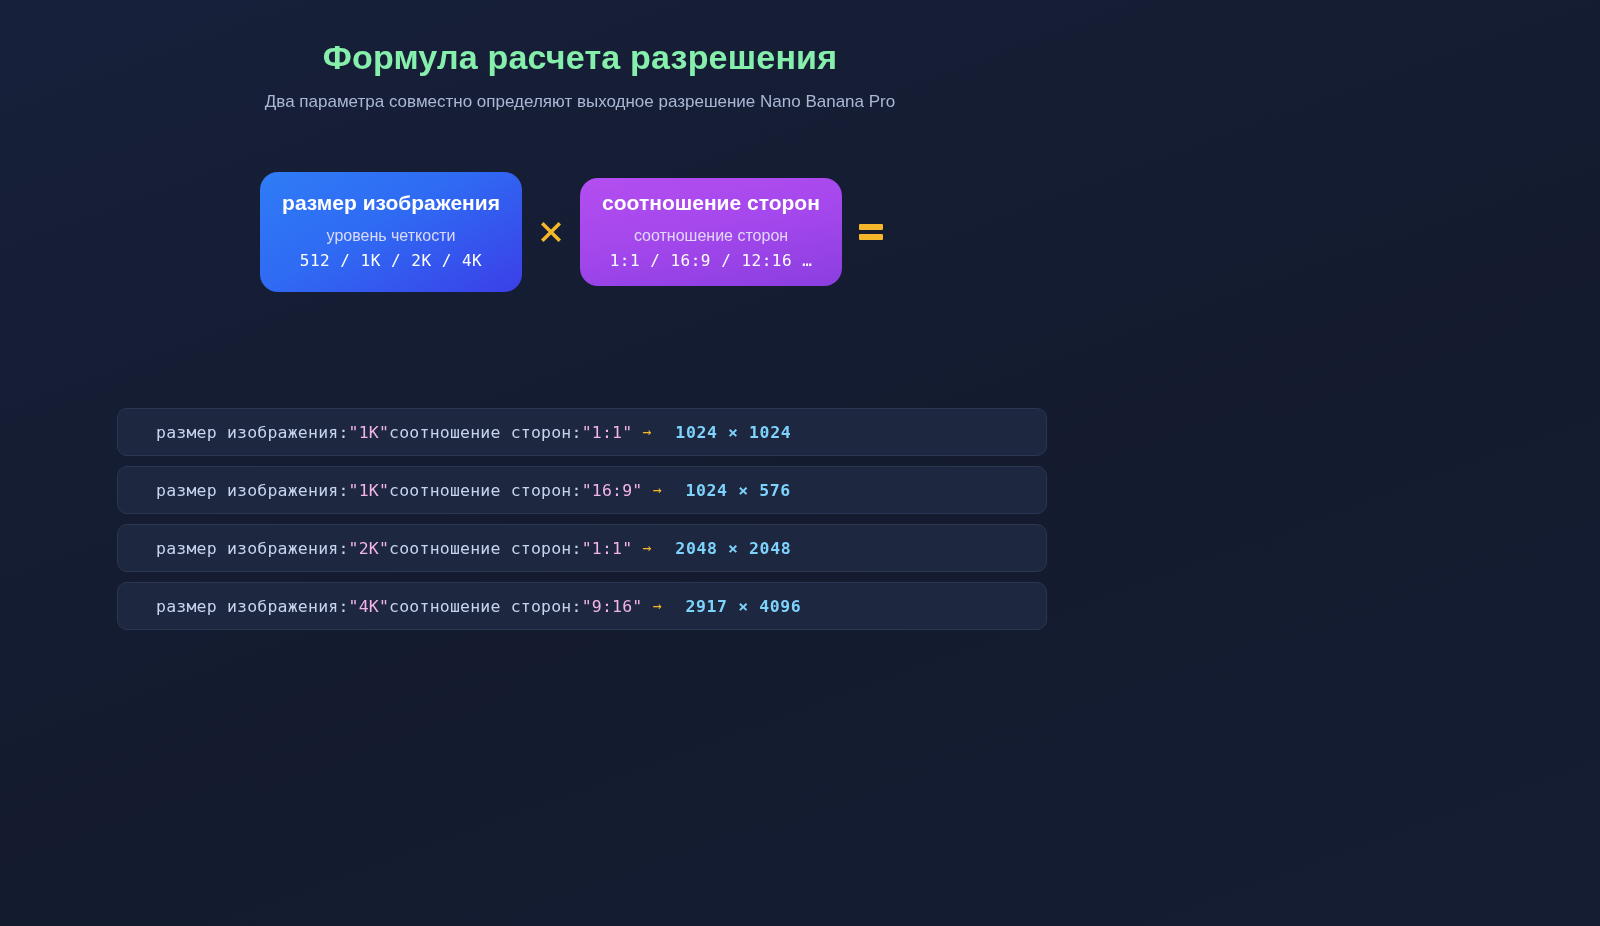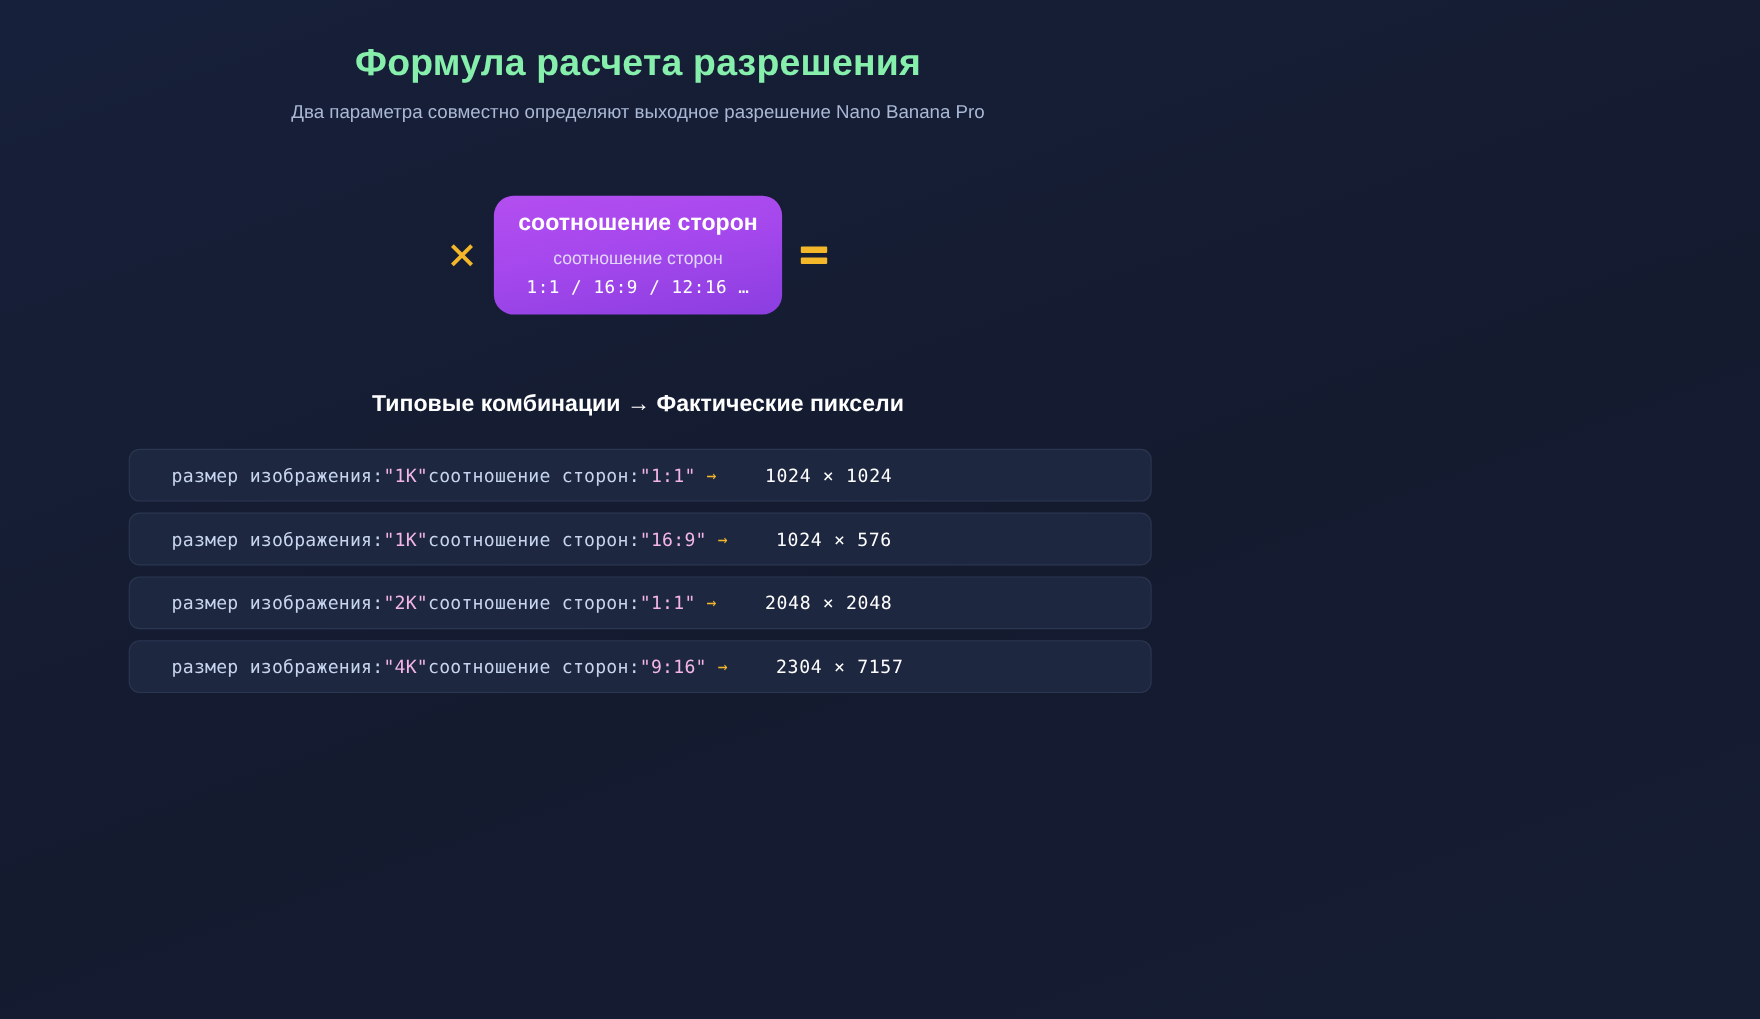--- a/index.html
+++ b/index.html
@@ -172,24 +172,24 @@
     color: #f3b5e6;
     letter-spacing: 0.2px;
   }
   .row .arrow {
     color: #f5b72a;
     font-size: 15px;
     margin-left: 10px;
     margin-right: 10px;
   }
   .row .res {
-    color: #ffffff;
-    font-weight: normal;
+    color: #7dd3fc;
+    font-weight: bold;
     letter-spacing: 0.6px;
-    margin-left: 34px;
+    margin-left: 14px;
   }
 
   
   .footer {
     position: absolute;
     top: 672px;
     left: 0;
     width: 1160px;
     text-align: center;
     font-size: 15.5px;
@@ -201,20 +201,25 @@
 
 <div class="page">
 
   <div class="header">
     <h1 class="title">Формула расчета разрешения</h1>
     <p class="subtitle">Два параметра совместно определяют выходное разрешение Nano Banana Pro</p>
   </div>
 
   <div class="formula">
 
+    <div class="card card-size">
+      <div class="card-title">размер изображения</div>
+      <div class="card-sub">уровень четкости</div>
+      <div class="card-mono">512 / 1K / 2K / 4K</div>
+    </div>
 
     <div class="op">
       <svg width="34" height="34" viewBox="0 0 34 34" aria-hidden="true">
         <path d="M7 9.5 L9.5 7 L17 14.5 L24.5 7 L27 9.5 L19.5 17 L27 24.5 L24.5 27 L17 19.5 L9.5 27 L7 24.5 L14.5 17 Z" fill="#f5b72a"></path>
       </svg>
     </div>
 
     <div class="card card-ratio">
       <div class="card-title">соотношение сторон</div>
       <div class="card-sub">соотношение сторон</div>
@@ -224,21 +229,20 @@
     <div class="op">
       <svg width="34" height="26" viewBox="0 0 34 26" aria-hidden="true">
         <rect x="5" y="5" width="24" height="6" rx="1" fill="#f5b72a"></rect>
         <rect x="5" y="15" width="24" height="6" rx="1" fill="#f5b72a"></rect>
       </svg>
     </div>
 
 
   </div>
 
-  <div class="section-title">Типовые комбинации → Фактические пиксели</div>
 
   <div class="rows">
 
     <div class="row">
       <span class="k">размер изображения: </span>
       <span class="v">"1K"</span>
       <span class="k">соотношение сторон: </span>
       <span class="v">"1:1"</span>
       <span class="arrow">→</span>
       <span class="res">1024 × 1024</span>
@@ -261,19 +265,19 @@
       <span class="arrow">→</span>
       <span class="res">2048 × 2048</span>
     </div>
 
     <div class="row">
       <span class="k">размер изображения: </span>
       <span class="v">"4K"</span>
       <span class="k">соотношение сторон: </span>
       <span class="v">"9:16"</span>
       <span class="arrow">→</span>
-      <span class="res">2304 × 7157</span>
+      <span class="res">2917 × 4096</span>
     </div>
 
   </div>
 
 
 </div>
 
 </body></html>

